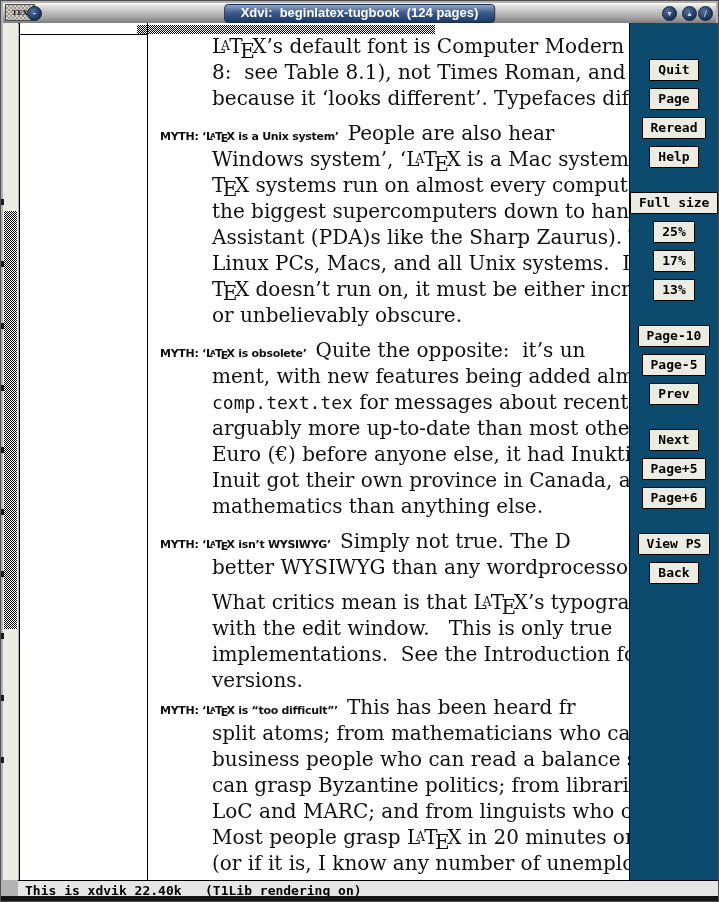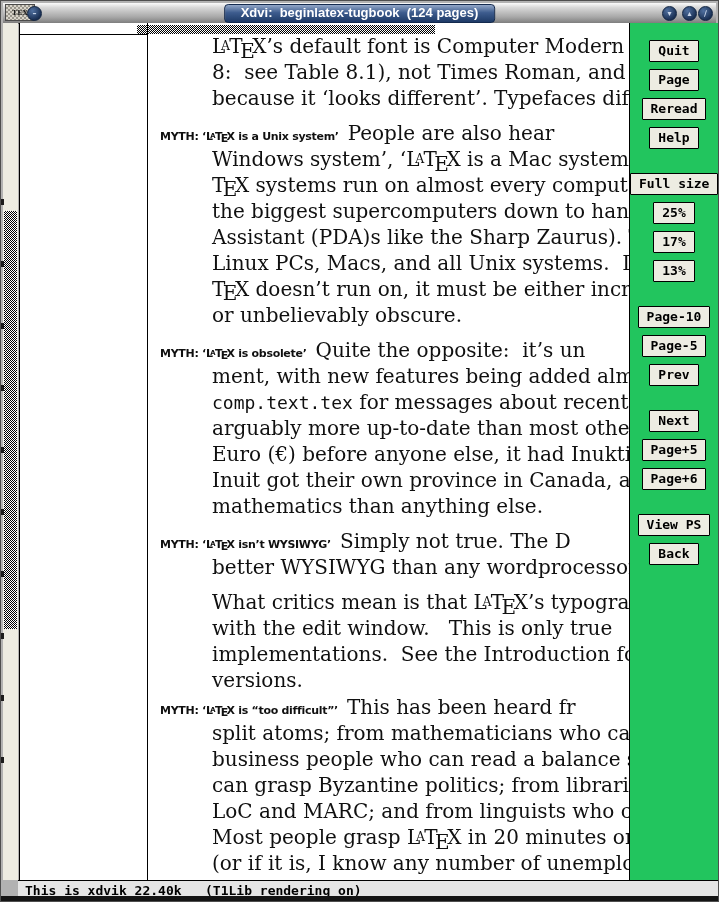--- a/index.html
+++ b/index.html
@@ -57,22 +57,22 @@
   .line{white-space:pre;line-height:26px;height:26px;
     font-family:"DejaVu Serif",serif;font-size:20px;}
   .line.hang{margin-left:-52px;}
   .myth-label{font-family:"DejaVu Sans",sans-serif;font-weight:bold;font-size:11px;
     letter-spacing:-0.3px;margin-right:9px;}
   .mono{font-family:"DejaVu Sans Mono",monospace;font-size:0.9em;}
   .em{}
   .lx-a{font-size:0.62em;vertical-align:0.26em;margin-left:-0.34em;margin-right:-0.06em;}
   .lx-e{vertical-align:-0.215em;margin-left:-0.125em;margin-right:-0.125em;}
   
-  .sidebar{position:absolute;left:628px;top:22px;width:89px;height:857px;background:#22c55e;
-    border-left:1px solid #000;box-sizing:border-box;padding-top:17px;}
+  .sidebar{position:absolute;left:628px;top:22px;width:89px;height:857px;background:#0c4a6e;
+    border-left:1px solid #000;box-sizing:border-box;padding-top:36px;}
   .btn-group + .btn-group{margin-top:24px;}
   .xbtn{display:block;margin:0 auto 7px;padding:2px 8px 3px;background:#edece2;
     border:1px solid #000;border-radius:1px;white-space:pre;cursor:default;
     font:bold 13px "DejaVu Sans Mono",monospace;color:#000;}
   
   .statusbar{position:absolute;left:17px;top:879px;width:700px;height:18px;background:#e5e5e5;
     border-top:1px solid #000;box-sizing:border-box;padding:2px 0 0 7px;white-space:pre;
     font:bold 13px "DejaVu Sans Mono",monospace;color:#000;}
 </style>
 </head>

